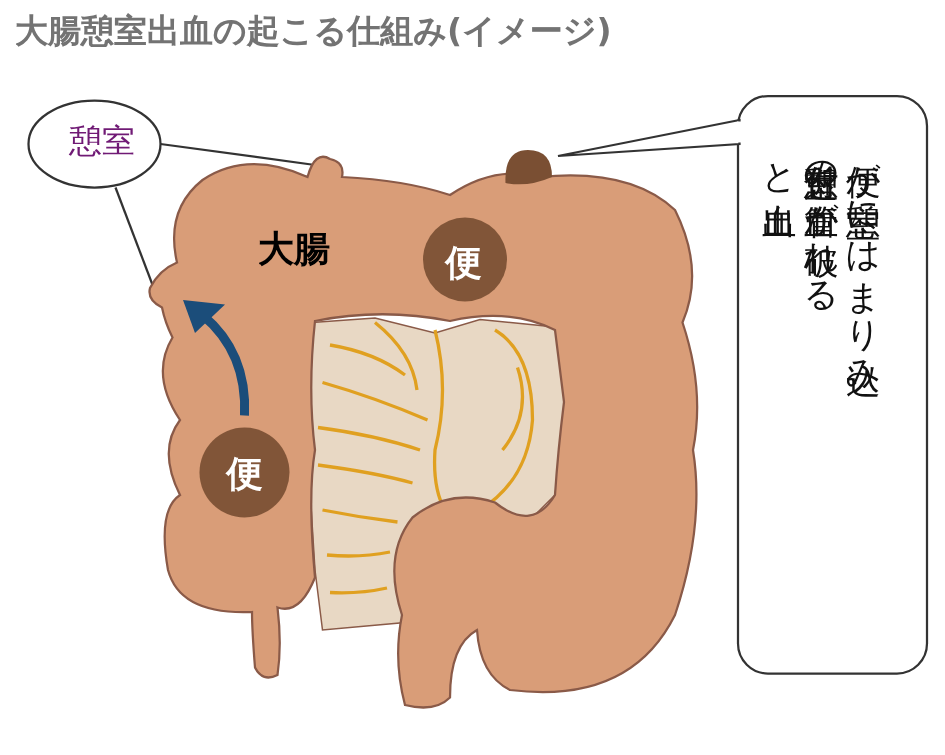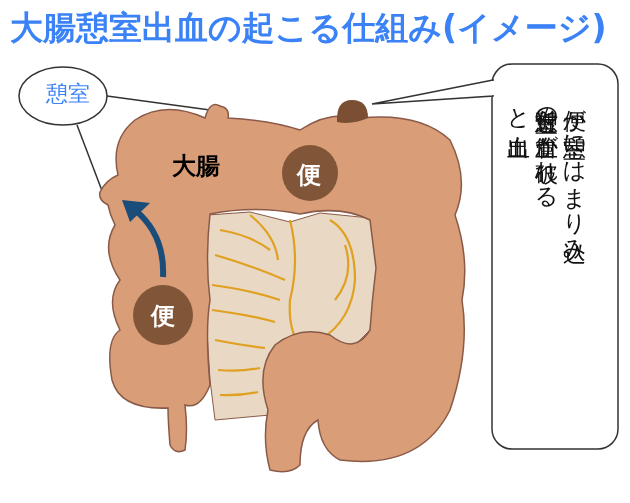--- a/index.html
+++ b/index.html
@@ -1,22 +1,22 @@
 <!DOCTYPE html>
 <html><head>
 <meta charset="utf-8">
 <style>
   html,body{margin:0;padding:0;background:#fff;}
   body{width:630px;height:503px;position:relative;overflow:hidden;font-family:"DejaVu Sans","Liberation Sans",sans-serif;}
-  .title{position:absolute;left:10px;top:6px;font-size:33px;font-weight:bold;color:#3b82f6;letter-spacing:0px;white-space:nowrap;}
+  .title{position:absolute;left:10px;top:6px;font-size:22px;font-weight:bold;color:#737373;letter-spacing:0px;white-space:nowrap;}
   svg.diagram{position:absolute;left:0;top:0;}
   .label{position:absolute;color:#000000;font-weight:bold;}
   .colon-label{left:172px;top:150px;font-size:24px;}
   .stool-label{position:absolute;color:#fff;font-weight:bold;font-size:24px;}
-  .diverticulum-label{position:absolute;left:20px;top:79px;width:96px;text-align:center;font-size:22px;color:#3b82f6;}
+  .diverticulum-label{position:absolute;left:20px;top:79px;width:96px;text-align:center;font-size:22px;color:#701a75;}
   .callout-text{position:absolute;left:505px;top:92px;height:370px;writing-mode:vertical-rl;font-size:23px;line-height:28px;color:#111;}
   .callout-text span{display:block;}
 </style>
 </head>
 <body>
 
 <div class="title">大腸憩室出血の起こる仕組み(イメージ)</div>
 
 <svg class="diagram" width="630" height="503" viewBox="0 0 630 503">
 

